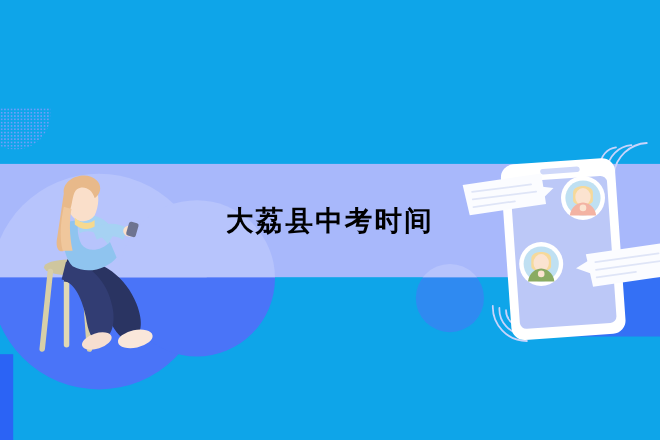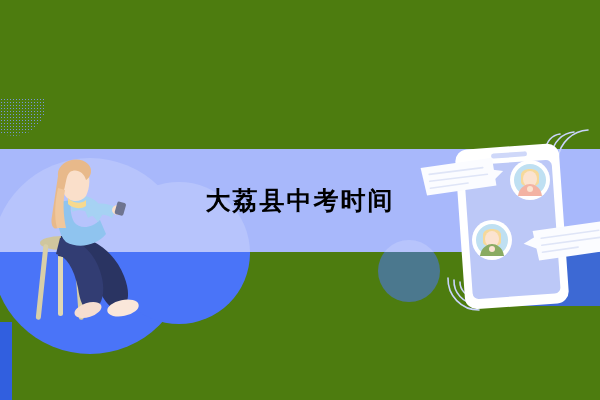--- a/index.html
+++ b/index.html
@@ -5,21 +5,21 @@
   html, body {
     margin: 0;
     padding: 0;
     background: #ffffff;
   }
   #stage {
     position: relative;
     width: 600px;
     height: 400px;
     overflow: hidden;
-    background: #4d7c0f;
+    background: #0ea5e9;
     font-family: "Liberation Sans", "DejaVu Sans", sans-serif;
     text-align: right;
   }
 
   
   .bg-layer {
     position: absolute;
     inset: 0;
     overflow: hidden;
   }

